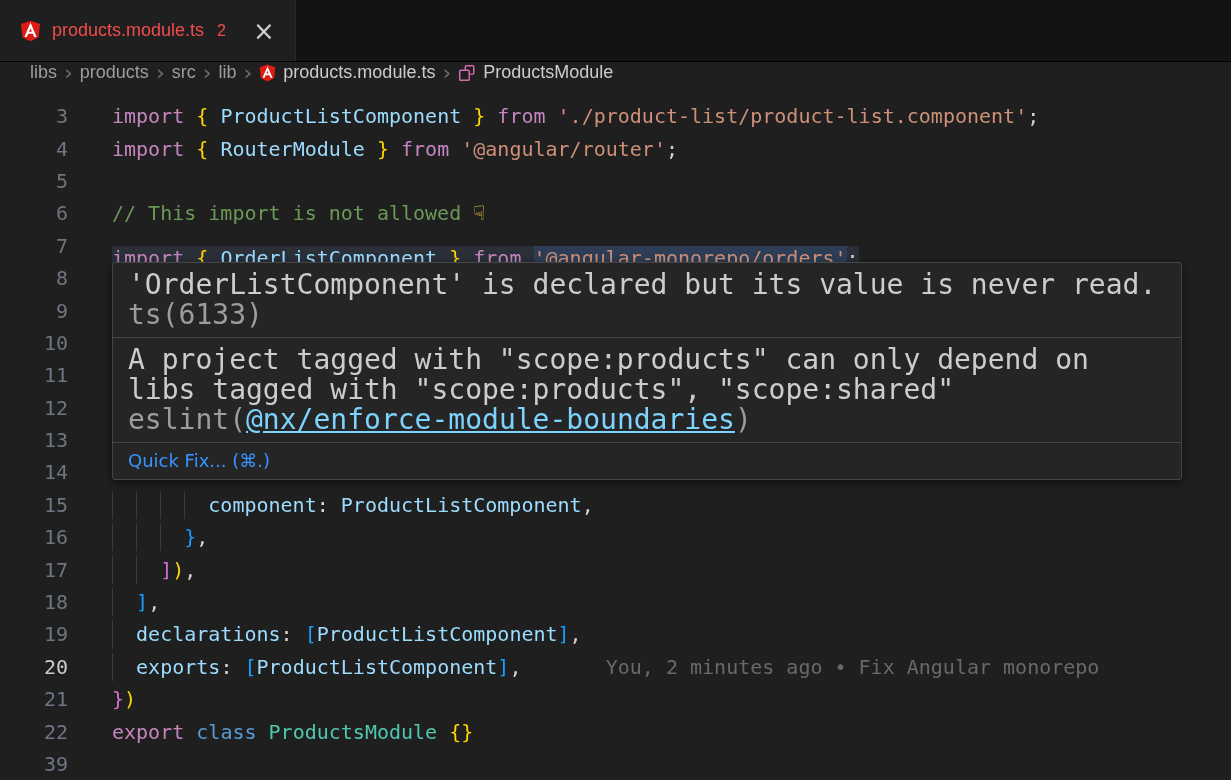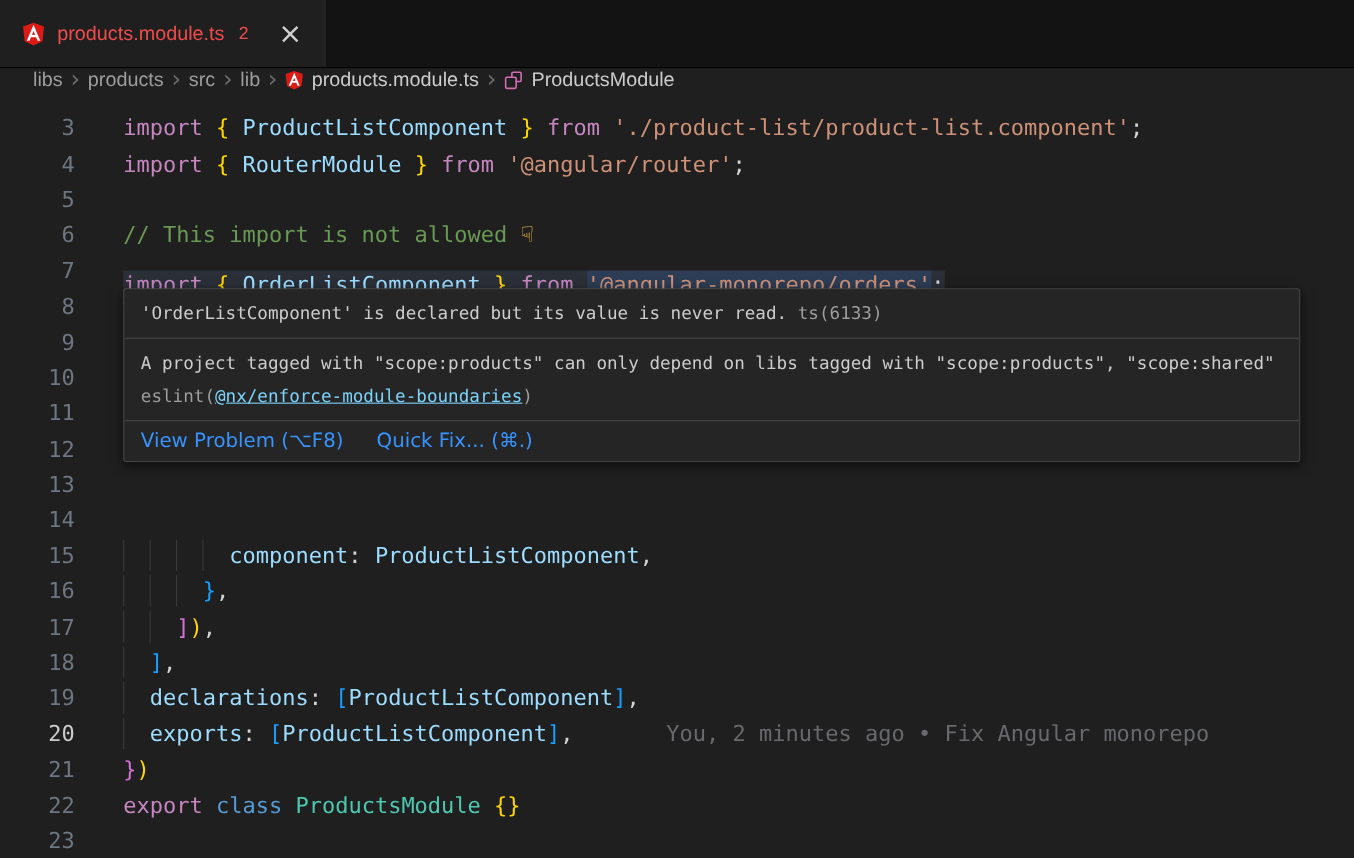--- a/index.html
+++ b/index.html
@@ -28,21 +28,21 @@
   .tk-kw{color:#C586C0;} .tk-kw2{color:#569CD6;} .tk-var{color:#9CDCFE;}
   .tk-type{color:#4EC9B0;} .tk-str{color:#CE9178;} .tk-com{color:#6A9955;}
   .tk-plain{color:#D4D4D4;} .tk-bg{color:#FFD700;} .tk-bp{color:#D670D6;} .tk-bb{color:#179FFF;}
   .tk-emoji{font-family:"DejaVu Sans",sans-serif;color:#F0C040;}
   .toks.error{background:rgba(86,105,145,.22);text-decoration:underline wavy #E45454 1.5px;text-underline-offset:7px;text-decoration-skip-ink:none;margin-top:24px;}
   .occ{background:#2d3d55;}
   .blame{color:#68696d;margin-left:7ch;}
 
   
   .hover{position:absolute;left:112px;top:162px;width:1070px;background:#252526;border:1px solid #454545;border-radius:3px;box-shadow:0 3px 10px rgba(0,0,0,.55);z-index:10;box-sizing:border-box;}
-  .hover-row{padding:7px 15px;line-height:30px;font-size:16px;color:#cccccc;font-family:"DejaVu Sans Mono",monospace;overflow-wrap:break-word;}
+  .hover-row{padding:7px 15px;line-height:30px;font-size:28px;color:#cccccc;font-family:"DejaVu Sans Mono",monospace;overflow-wrap:break-word;}
   .hover-row + .hover-row{border-top:1px solid #454545;}
   .dim{color:#9d9d9d;}
   .hover .link{color:#7dd3fc;text-decoration:underline;cursor:pointer;}
   .hover-actions{border-top:1px solid #454545;padding:6px 15px;display:flex;gap:30px;font-family:"DejaVu Sans",sans-serif;font-size:18px;line-height:24px;}
   .hover-actions a{color:#3794FF;cursor:pointer;text-decoration:none;}
 </style>
 </head>
 <body>
 
 <div class="window">
@@ -167,34 +167,33 @@
         </div>
         <div class="line">
           <div class="gutter">21</div>
           <div class="code"><span class="toks"><span class="tk-bp">}</span><span class="tk-bg">)</span></span></div>
         </div>
         <div class="line">
           <div class="gutter">22</div>
           <div class="code"><span class="toks"><span class="tk-kw">export</span><span class="tk-plain"> </span><span class="tk-kw2">class</span><span class="tk-plain"> </span><span class="tk-type">ProductsModule</span><span class="tk-plain"> </span><span class="tk-bg">{}</span></span></div>
         </div>
         <div class="line">
-          <div class="gutter">23</div>
+          <div class="gutter">39</div>
           <div class="code"><span class="toks"></span></div>
         </div>
       </div>
 
     <div class="hover">
       <div class="hover-row">
         <span>'OrderListComponent' is declared but its value is never read.</span>
         <span class="dim">ts(6133)</span>
       </div>
       <div class="hover-row">
         <span>A project tagged with "scope:products" can only depend on libs tagged with "scope:products", "scope:shared"</span>
         <span class="dim">eslint(</span><a class="link">@nx/enforce-module-boundaries</a><span class="dim">)</span>
       </div>
       <div class="hover-actions">
-        <a>View Problem (⌥F8)</a>
         <a>Quick Fix... (⌘.)</a>
       </div>
     </div>
   </div>
 
 </div>
 
 </body></html>

